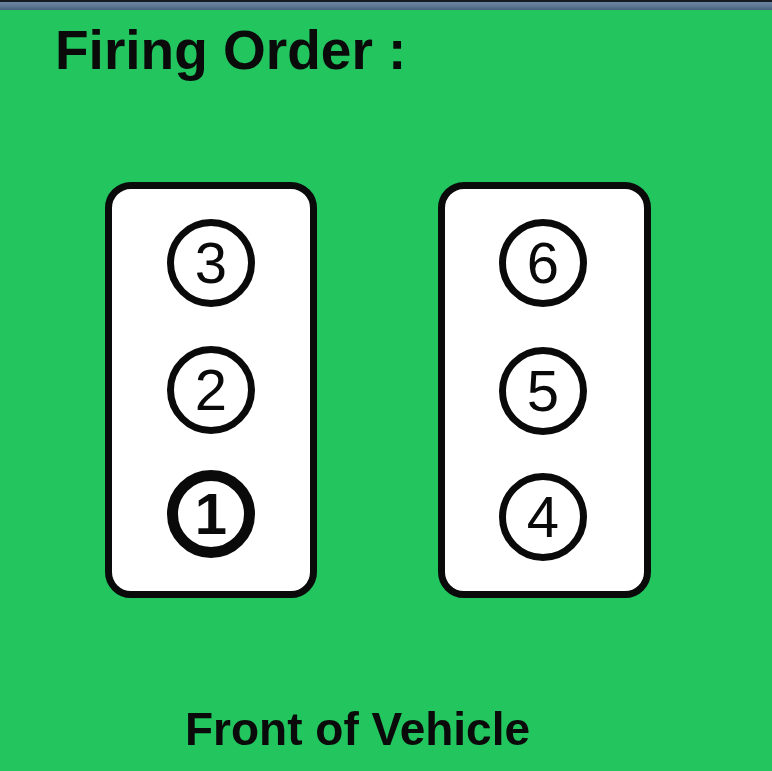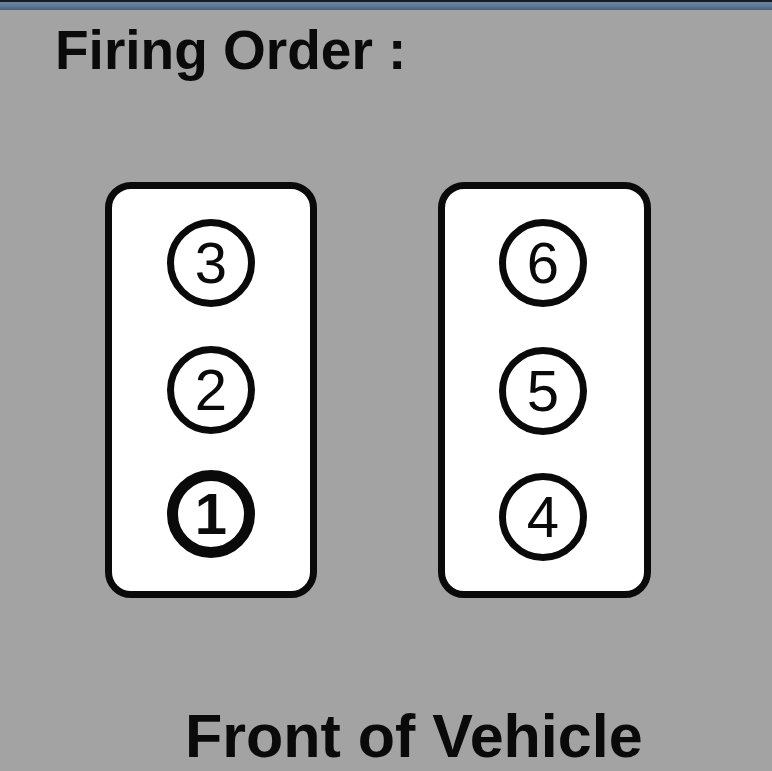--- a/index.html
+++ b/index.html
@@ -1,20 +1,20 @@
 <!DOCTYPE html>
 <html><head>
 <meta charset="utf-8">
 <style>
   html, body { margin: 0; padding: 0; background: #fff; }
   .stage {
     position: relative;
     width: 772px;
     height: 771px;
-    background: #a3a3a3;
+    background: #22c55e;
     font-family: "Liberation Sans", sans-serif;
     overflow: hidden;
   }
   
   .titlebar {
     position: absolute;
     left: 0; top: 0;
     width: 772px; height: 10px;
     background: linear-gradient(180deg,
       #171c23 0%, #171c23 18%,
@@ -71,21 +71,21 @@
   .pos-l3 { left: 167px; top: 219px; }
   .pos-l2 { left: 167px; top: 346px; }
   .pos-l1 { left: 167px; top: 470px; }
   .pos-r6 { left: 499px; top: 219px; }
   .pos-r5 { left: 499px; top: 347px; }
   .pos-r4 { left: 499px; top: 473px; }
   
   .footer-label {
     position: absolute;
     left: 185px; top: 706px;
-    font-size: 61px;
+    font-size: 46px;
     font-weight: bold;
     line-height: 1;
     color: #0a0a0a;
     white-space: nowrap;
   }
 </style>
 </head>
 <body>
 
 <div class="stage">

